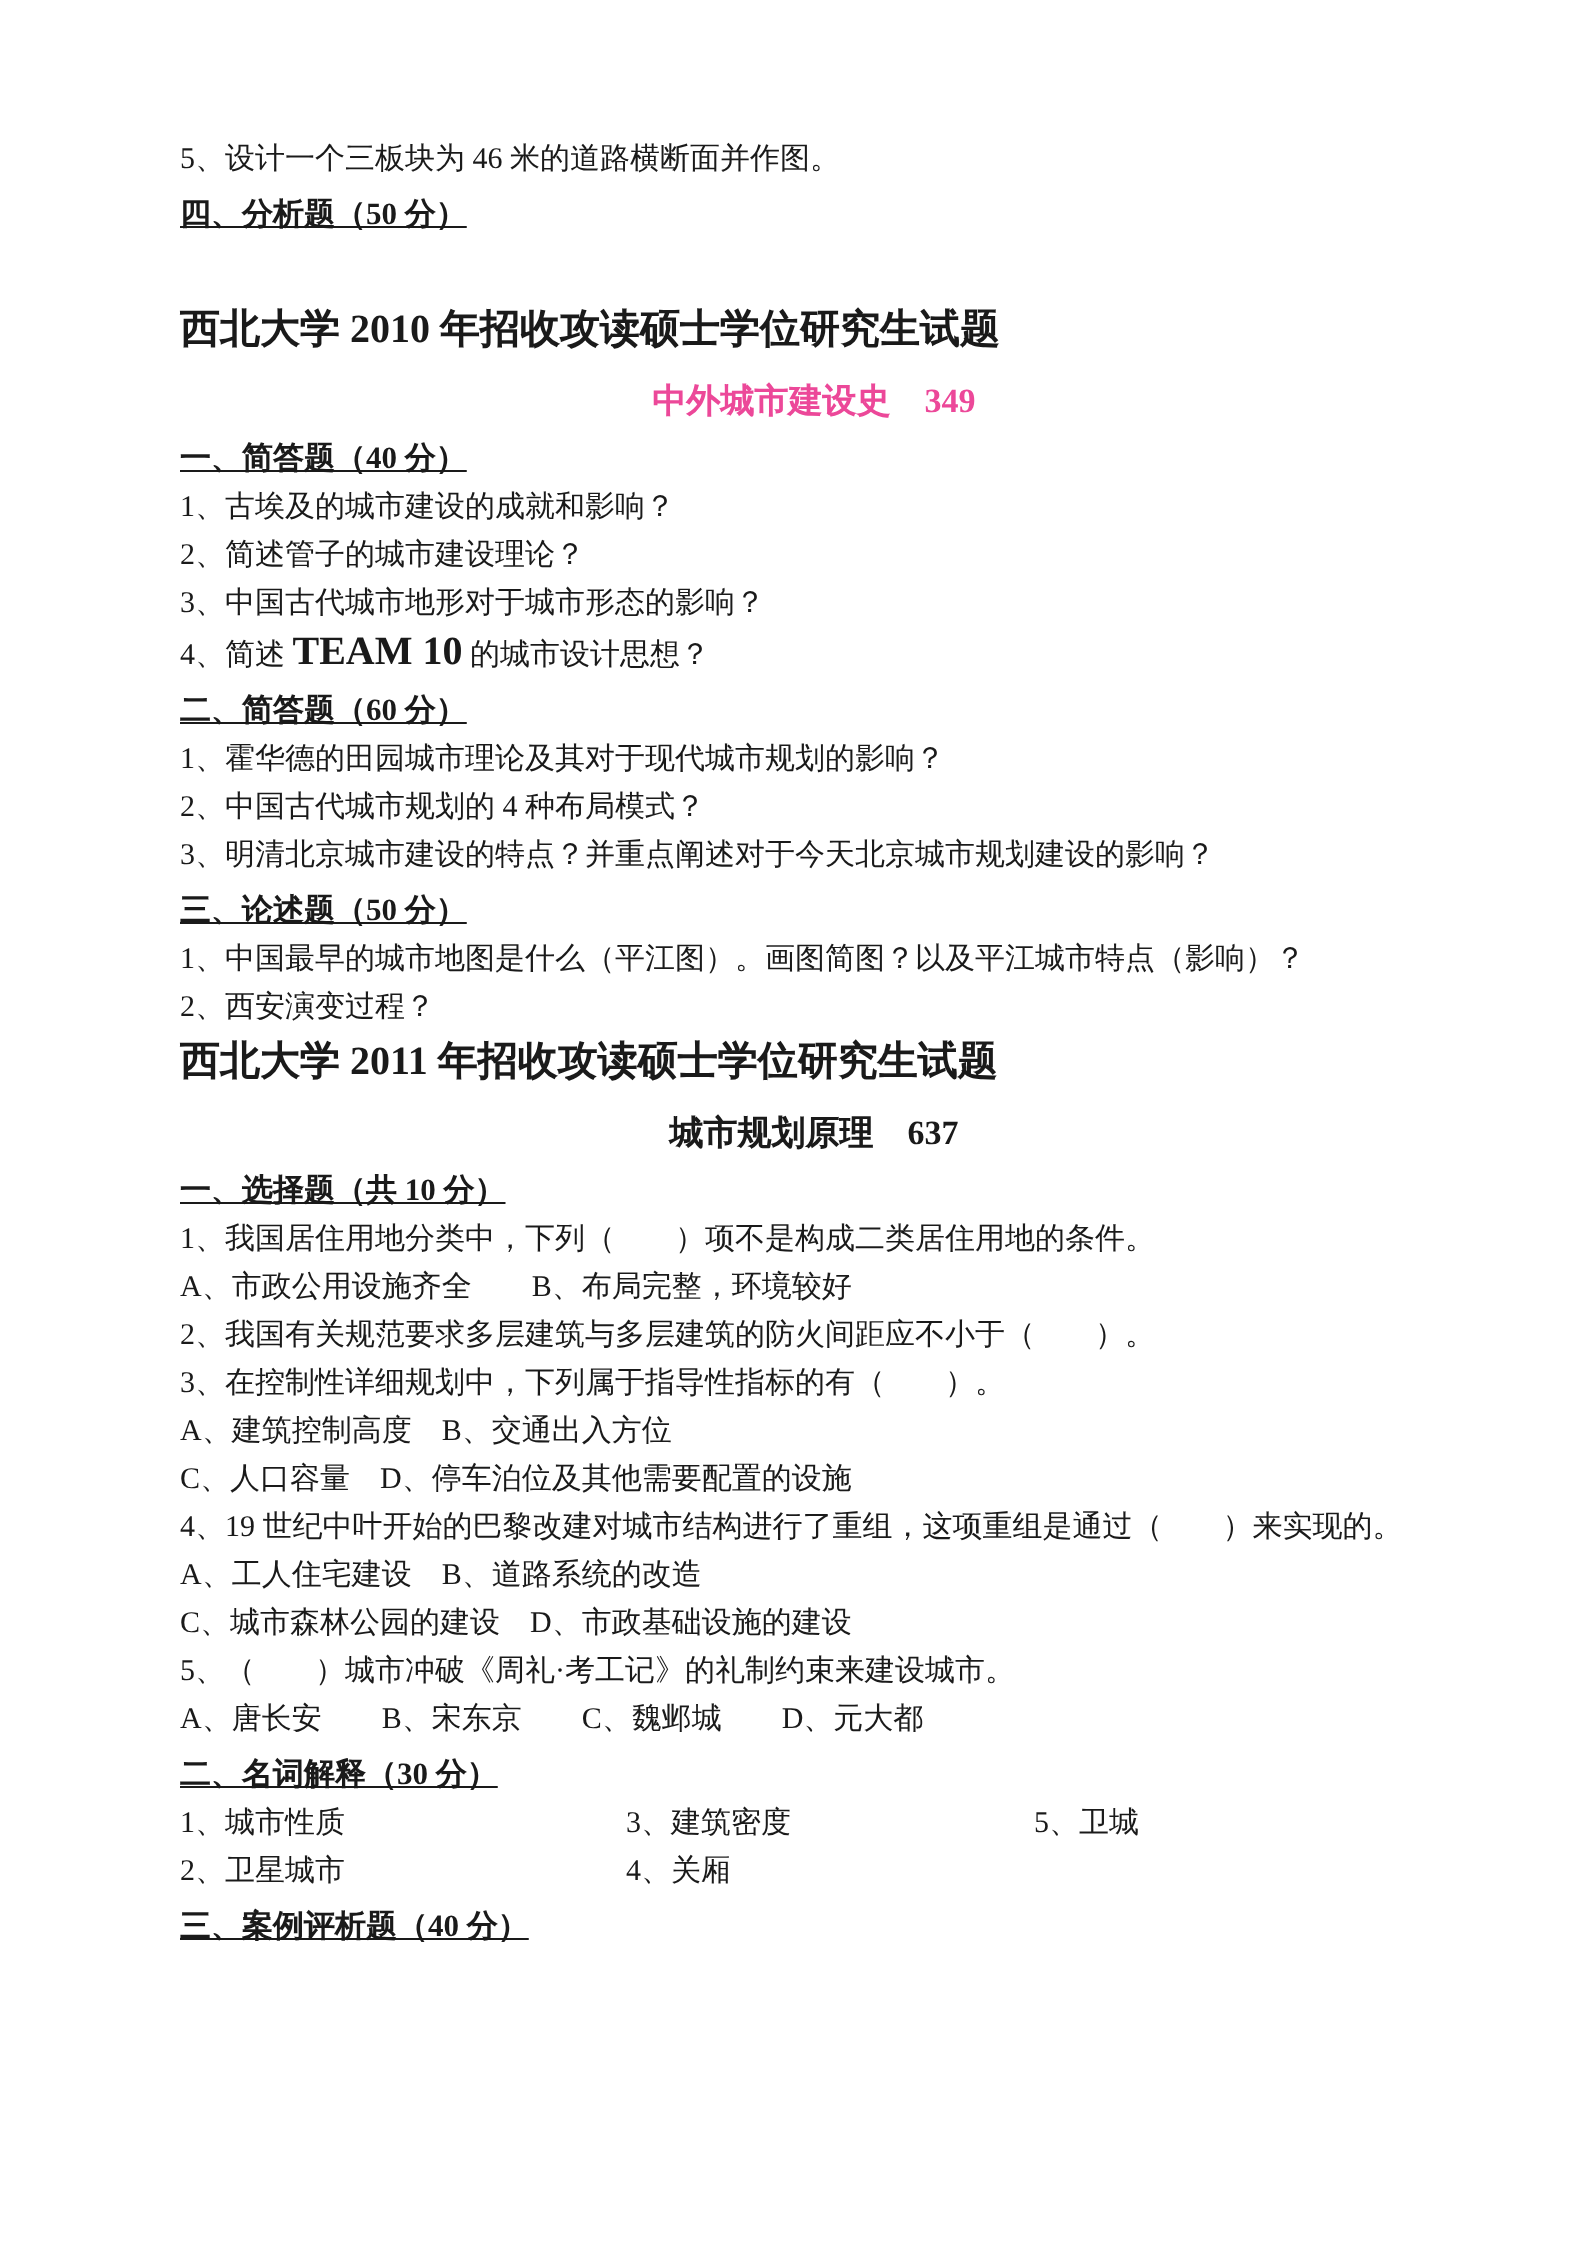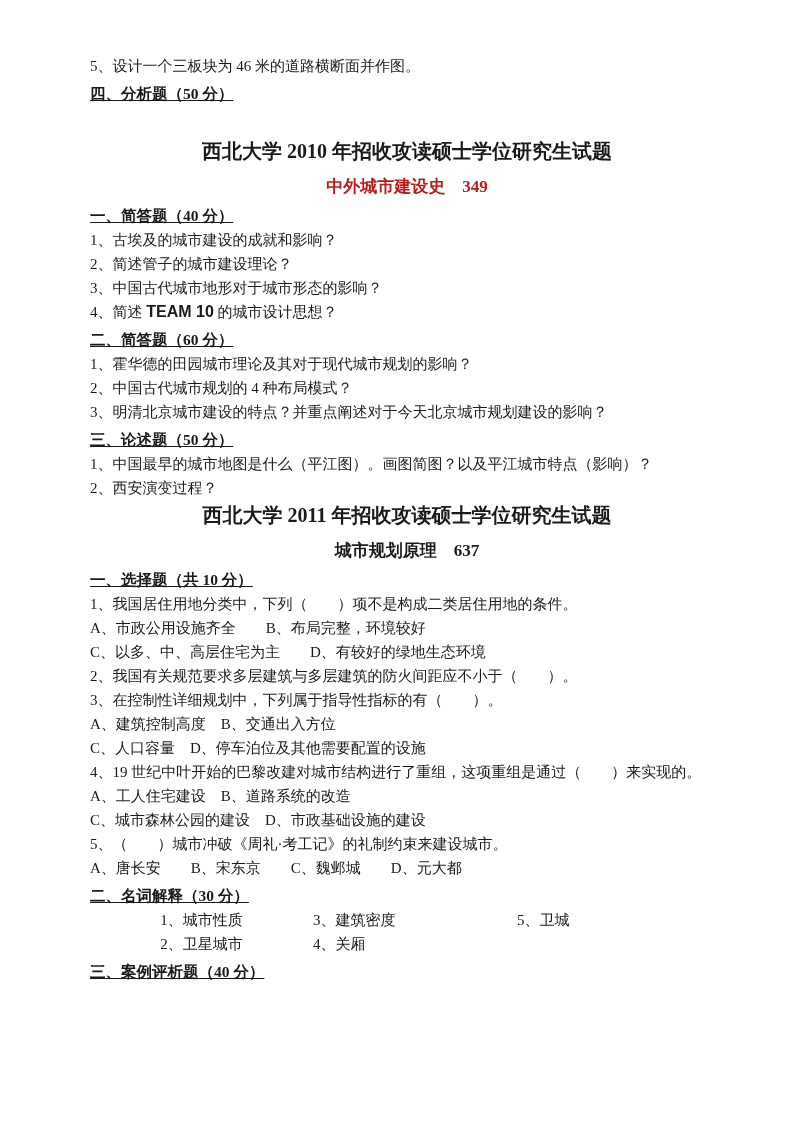--- a/index.html
+++ b/index.html
@@ -6,77 +6,76 @@
     margin: 0;
     padding: 0;
     background: #ffffff;
   }
   .page {
     position: relative;
     width: 794px;
     height: 1123px;
     background: #ffffff;
     box-sizing: border-box;
-    padding: 54px 70px 0 90px;
+    padding: 68px 70px 0 90px;
     font-family: "Liberation Serif", "DejaVu Serif", serif;
     font-size: 15px;
     color: #1a1a1a;
     overflow: hidden;
   }
   p { margin: 0; }
   .line {
     line-height: 24px;
     white-space: pre-wrap;
   }
   .h {
     font-weight: 700;
     font-size: 15.5px;
     margin-top: 4px;
     text-decoration: underline;
   }
   .title {
-    text-align: center;
     font-weight: 700;
     font-size: 20px;
     line-height: 30px;
     white-space: pre-wrap;
   }
   .title-2010 { margin-top: 30px; }
   .title-2011 { margin-top: 0; }
   .subject {
     text-align: center;
     font-weight: 700;
     font-size: 17px;
     line-height: 26px;
     margin-top: 8px;
     white-space: pre-wrap;
   }
   .latin-bold {
     font-weight: 700;
-    font-family: Liberation Sans, sans-serif;
-    font-size: 16px;
+    font-family: Liberation Serif, serif;
+    font-size: 20px;
   }
   .cols {
     display: flex;
     line-height: 24px;
   }
-  .cols .col1 { width: 223px; text-align: center; }
+  .cols .col1 { width: 223px; }
   .cols .col2 { width: 204px; }
   .cols .col3 { flex: 1; }
 </style>
 </head>
 <body>
 
 <div class="page">
 
   <p class="line">5、设计一个三板块为 46 米的道路横断面并作图。</p>
   <p class="line h">四、分析题（50 分）</p>
 
   <p class="title title-2010">西北大学 2010 年招收攻读硕士学位研究生试题</p>
-  <p class="subject" style="color: #b91c1c;">中外城市建设史　349</p>
+  <p class="subject" style="color: #ec4899;">中外城市建设史　349</p>
 
   <p class="line h">一、简答题（40 分）</p>
   <p class="line">1、古埃及的城市建设的成就和影响？</p>
   <p class="line">2、简述管子的城市建设理论？</p>
   <p class="line">3、中国古代城市地形对于城市形态的影响？</p>
   <p class="line"><span>4、简述 </span><span class="latin-bold">TEAM 10</span><span> 的城市设计思想？</span></p>
 
   <p class="line h">二、简答题（60 分）</p>
   <p class="line">1、霍华德的田园城市理论及其对于现代城市规划的影响？</p>
   <p class="line">2、中国古代城市规划的 4 种布局模式？</p>
@@ -85,21 +84,20 @@
   <p class="line h">三、论述题（50 分）</p>
   <p class="line">1、中国最早的城市地图是什么（平江图）。画图简图？以及平江城市特点（影响）？</p>
   <p class="line">2、西安演变过程？</p>
 
   <p class="title title-2011">西北大学 2011 年招收攻读硕士学位研究生试题</p>
   <p class="subject">城市规划原理　637</p>
 
   <p class="line h">一、选择题（共 10 分）</p>
   <p class="line">1、我国居住用地分类中，下列（　　）项不是构成二类居住用地的条件。</p>
   <p class="line">A、市政公用设施齐全　　B、布局完整，环境较好</p>
-  <p class="line">C、以多、中、高层住宅为主　　D、有较好的绿地生态环境</p>
   <p class="line">2、我国有关规范要求多层建筑与多层建筑的防火间距应不小于（　　）。</p>
   <p class="line">3、在控制性详细规划中，下列属于指导性指标的有（　　）。</p>
   <p class="line">A、建筑控制高度　B、交通出入方位</p>
   <p class="line">C、人口容量　D、停车泊位及其他需要配置的设施</p>
   <p class="line">4、19 世纪中叶开始的巴黎改建对城市结构进行了重组，这项重组是通过（　　）来实现的。</p>
   <p class="line">A、工人住宅建设　B、道路系统的改造</p>
   <p class="line">C、城市森林公园的建设　D、市政基础设施的建设</p>
   <p class="line">5、（　　）城市冲破《周礼·考工记》的礼制约束来建设城市。</p>
   <p class="line">A、唐长安　　B、宋东京　　C、魏邺城　　D、元大都</p>
 

